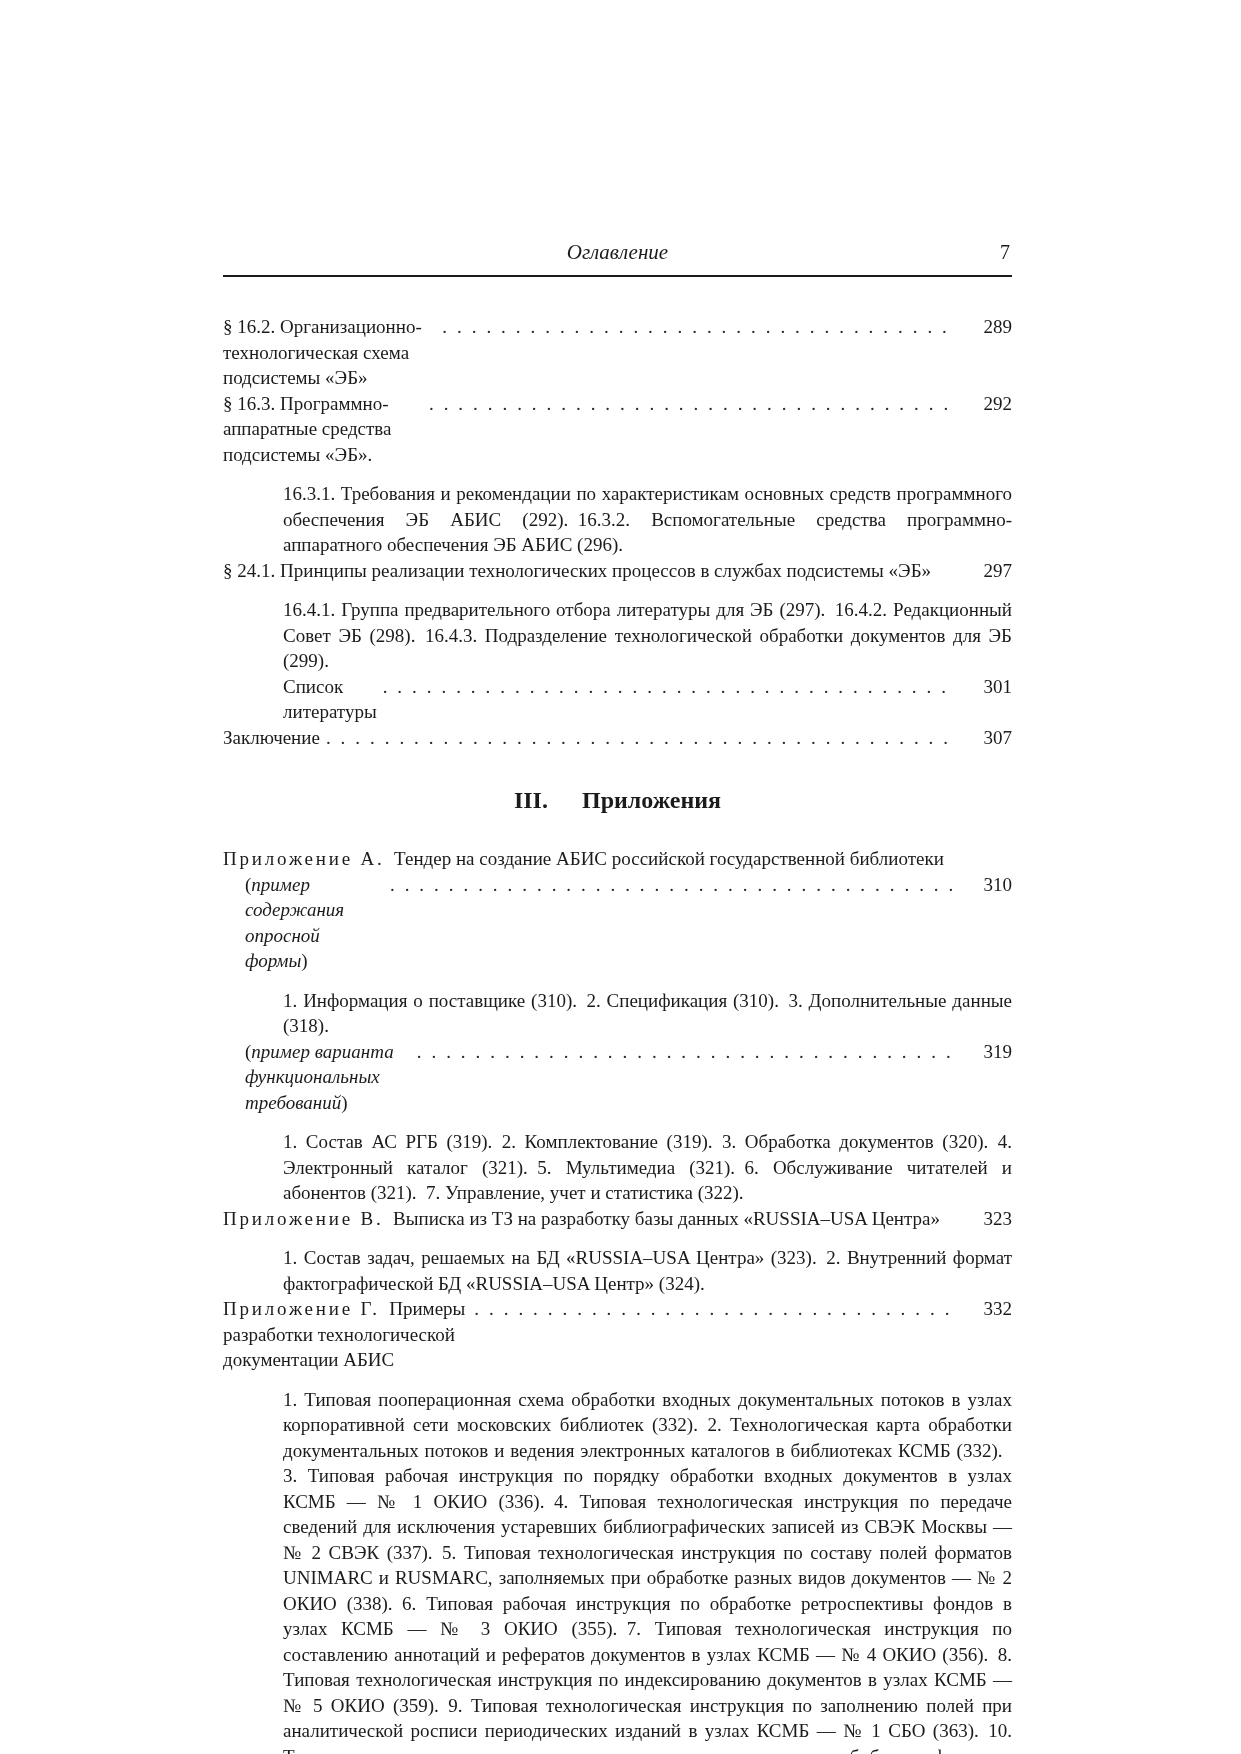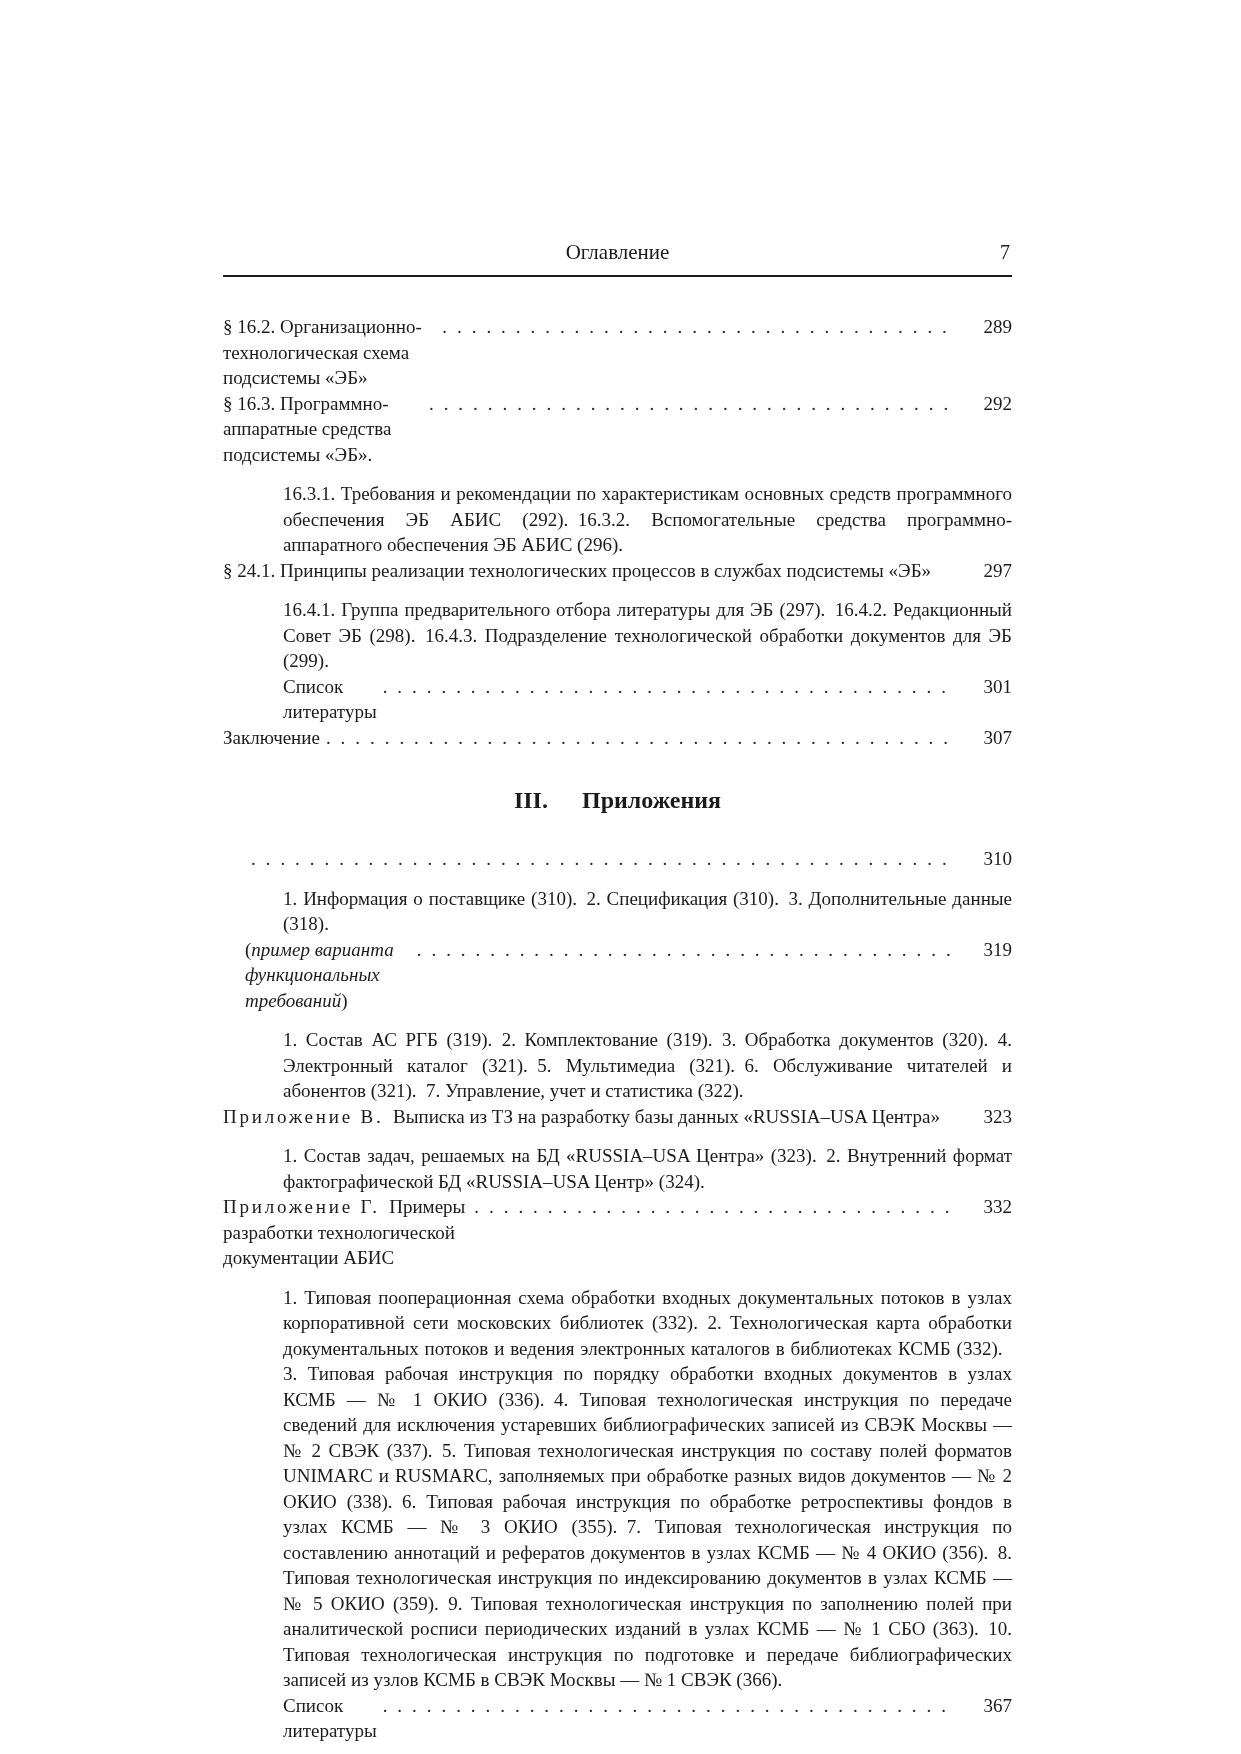--- a/index.html
+++ b/index.html
@@ -12,21 +12,21 @@
   .page {
     box-sizing: border-box;
     width: 1241px; height: 1754px;
     padding: 240px 229px 0 223px;
     background: #ffffff;
     overflow: hidden;
   }
   .page-header { position: relative; height: 28px; font-size: 21px; }
   .running-title {
     position: absolute; left: 0; right: 0; top: 0;
-    text-align: center; 
+    text-align: center; font-style: italic;
   }
   .page-number { position: absolute; right: 2px; top: 1px; font-size: 20px; font-style: normal; }
   .rule { border-bottom: 2px solid #1b1b1b; margin-top: 7px; }
   .toc { margin-top: 37px; font-size: 19px; line-height: 25.5px; }
 
   .row { display: flex; align-items: baseline; }
   .row .label { flex: 0 1 auto; }
   .leader { flex: 1 1 auto; min-width: 0; overflow: hidden; white-space: nowrap; margin: 0 12px 0 6px; }
   .leader.dots::after {
     content: ". . . . . . . . . . . . . . . . . . . . . . . . . . . . . . . . . . . . . . . . . . . . . . . . . . . . . . . . . . . . . . . . . . . . . . . . . . . . . . . . . . . . . . . .";
@@ -82,21 +82,23 @@
         <span class="label"><span class="part-n">Список литературы</span></span>
         <span class="leader dots"></span>
         <span class="page-col">301</span>
       </div>
       <div class="row" style="padding-left: 0px;">
         <span class="label"><span class="part-n">Заключение</span></span>
         <span class="leader dots"></span>
         <span class="page-col">307</span>
       </div>
       <div class="heading"><span class="numeral">III.</span><span class="title">Приложения</span></div>
+      <div class="plain-line" style="padding-left: 0px;"><span class="part-sp">Приложение А.</span><span class="part-n"> Тендер на создание АБИС российской государственной библиотеки</span></div>
       <div class="row" style="padding-left: 22px;">
+        <span class="label"><span class="part-n">(</span><span class="part-i">пример содержания опросной формы</span><span class="part-n">)</span></span>
         <span class="leader dots"></span>
         <span class="page-col">310</span>
       </div>
       <div class="desc" style="padding-left: 60px;"><span class="part-n">1. Информация о поставщике (310). 2. Спецификация (310). 3. Дополнительные данные (318).</span></div>
       <div class="row" style="padding-left: 22px;">
         <span class="label"><span class="part-n">(</span><span class="part-i">пример варианта функциональных требований</span><span class="part-n">)</span></span>
         <span class="leader dots"></span>
         <span class="page-col">319</span>
       </div>
       <div class="desc" style="padding-left: 60px;"><span class="part-n">1. Состав АС РГБ (319). 2. Комплектование (319). 3. Обработка документов (320). 4. Электронный каталог (321). 5. Мультимедиа (321). 6. Обслуживание читателей и абонентов (321). 7. Управление, учет и статистика (322).</span></div>

